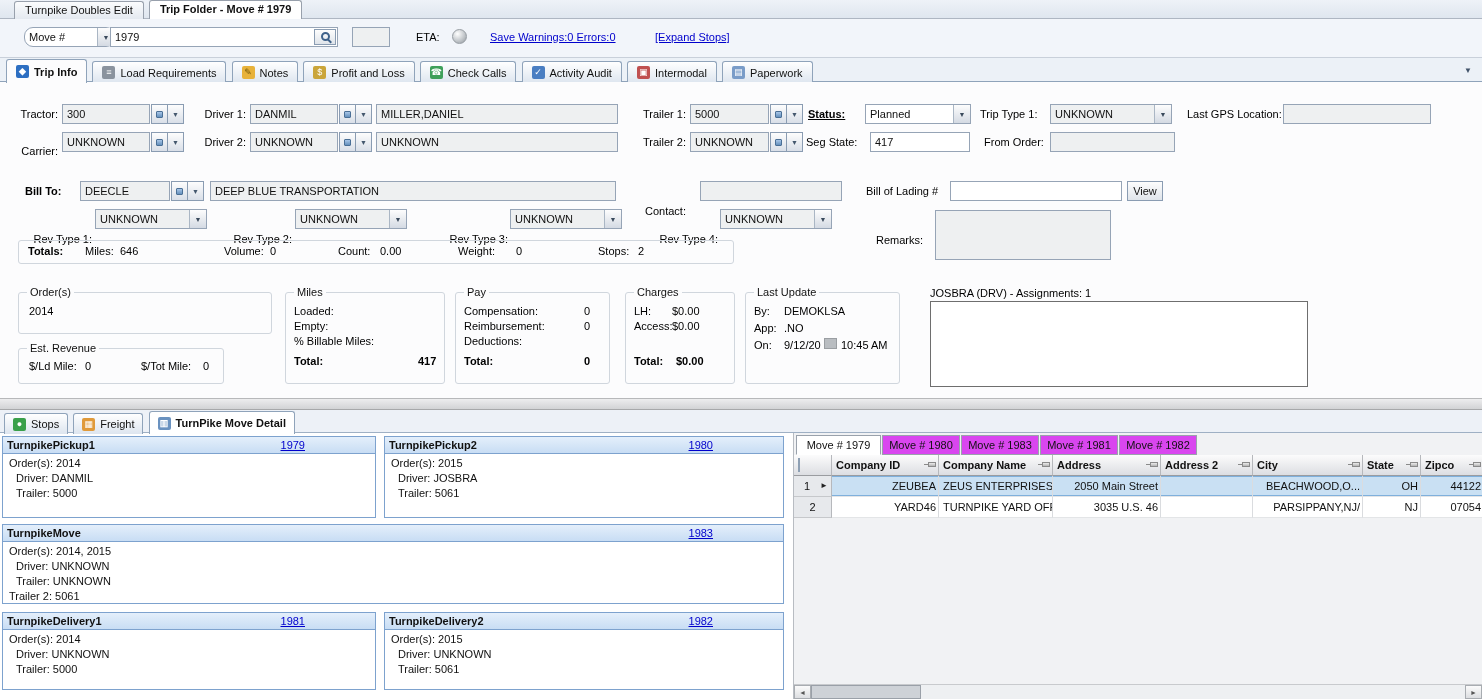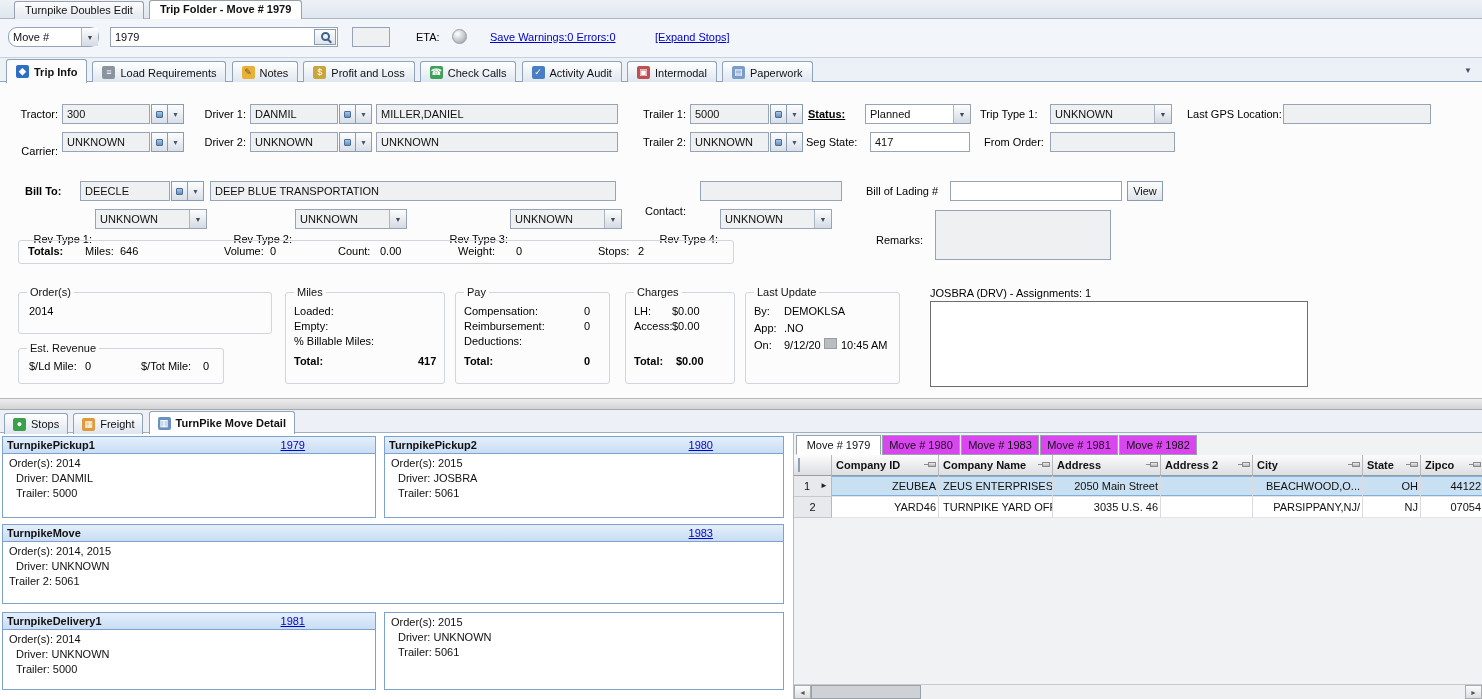--- a/index.html
+++ b/index.html
@@ -88,21 +88,21 @@
 <body>
 
 <div class="screen">
 
   <div class="wtabs">
     <span class="wtab">Turnpike Doubles Edit</span>
     <span class="wtab active">Trip Folder - Move # 1979</span>
   </div>
 
   <div class="toolbar">
-    <div class="combo" style="left:8px;top:8px;width:91px;border-radius:9px;">
+    <div class="combo" style="left:24px;top:8px;width:91px;border-radius:9px;">
       <span class="ctext">Move #</span>
       <span class="carrow">▼</span>
     </div>
     <div class="fld white" style="left:110px;top:8px;width:228px;">
       <span>1979</span>
       <span class="btn" style="right:1px;top:1px;width:22px;height:16px;line-height:14px;"><span class="mag"></span></span>
     </div>
     <div class="fld" style="left:352px;top:8px;width:38px;"></div>
     <span class="lbl" style="left:416px;top:12px;">ETA:</span>
     <span class="ball" style="left:452px;top:10px;"></span>
@@ -356,32 +356,37 @@
       <div class="mpline ind">Driver: JOSBRA</div>
       <div class="mpline ind">Trailer: 5061</div>
     </div>
     <div class="mpanel" style="left:2px;top:114px;width:782px;height:80px;">
       <div class="mphead">
         <span class="mptitle">TurnpikeMove</span>
         <span class="mplink"><span class="lnk">1983</span></span>
       </div>
       <div class="mpline">Order(s): 2014, 2015</div>
       <div class="mpline ind">Driver: UNKNOWN</div>
+      <div class="mpline ind">Trailer: UNKNOWN</div>
       <div class="mpline">Trailer 2: 5061</div>
     </div>
     <div class="mpanel" style="left:2px;top:202px;width:374px;height:78px;">
       <div class="mphead">
         <span class="mptitle">TurnpikeDelivery1</span>
         <span class="mplink"><span class="lnk">1981</span></span>
       </div>
       <div class="mpline">Order(s): 2014</div>
       <div class="mpline ind">Driver: UNKNOWN</div>
       <div class="mpline ind">Trailer: 5000</div>
     </div>
     <div class="mpanel" style="left:384px;top:202px;width:400px;height:78px;">
+      <div class="mphead">
+        <span class="mptitle">TurnpikeDelivery2</span>
+        <span class="mplink"><span class="lnk">1982</span></span>
+      </div>
       <div class="mpline">Order(s): 2015</div>
       <div class="mpline ind">Driver: UNKNOWN</div>
       <div class="mpline ind">Trailer: 5061</div>
     </div>
 
     <div class="gridwrap">
       <span class="gtab active" style="left:2px;width:85px;">Move # 1979</span>
       <span class="gtab" style="left:88px;width:78px;">Move # 1980</span>
       <span class="gtab" style="left:167px;width:78px;">Move # 1983</span>
       <span class="gtab" style="left:246px;width:78px;">Move # 1981</span>

